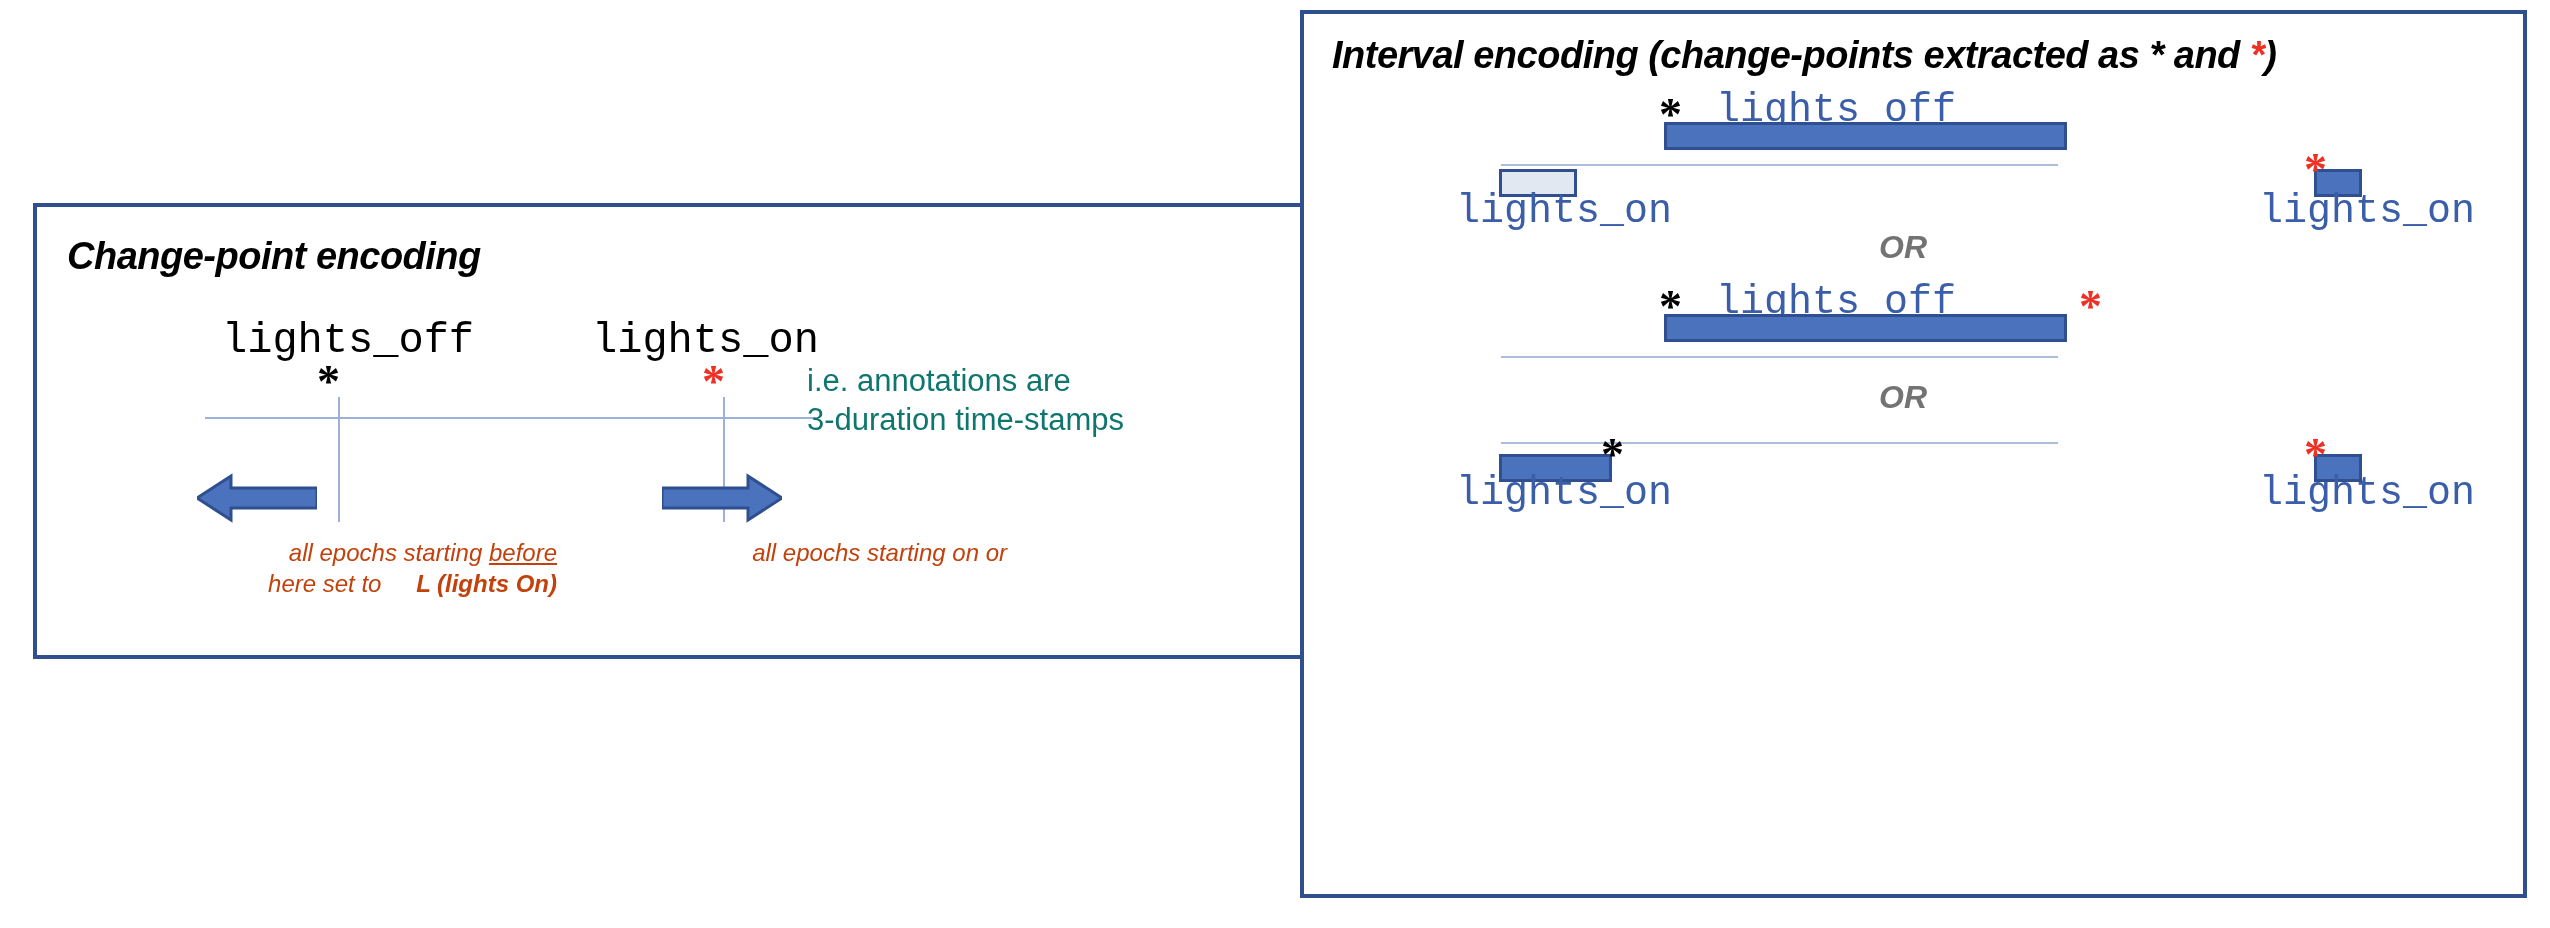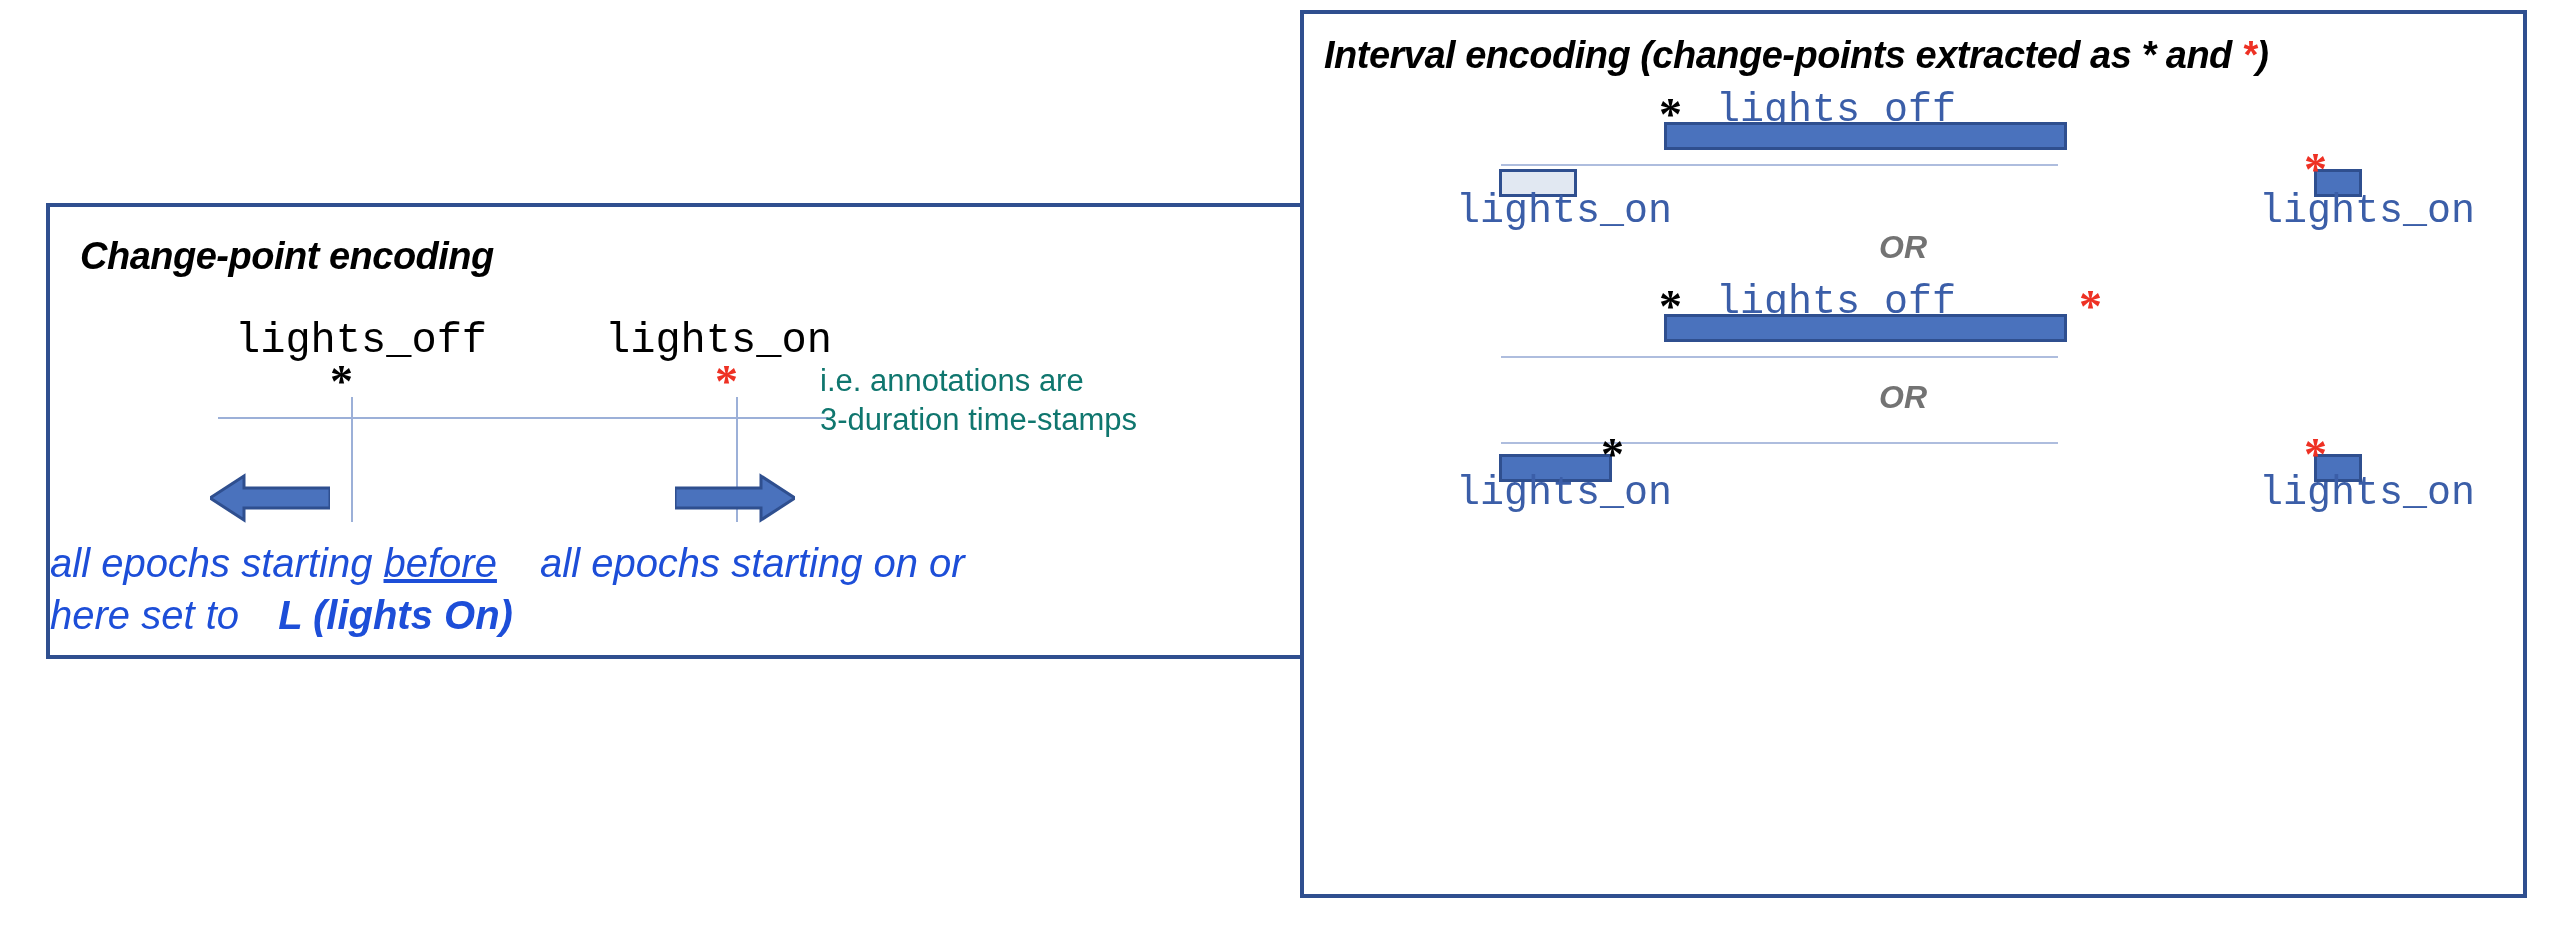--- a/index.html
+++ b/index.html
@@ -26,21 +26,21 @@
   .panel-title {
     position: absolute;
     font-style: italic;
     font-weight: 700;
     color: #000000;
     white-space: nowrap;
   }
 
   
   #left-panel {
-    left: 46px;
+    left: 33px;
     top: 203px;
     width: 1428px;
     height: 456px;
   }
   #left-panel .panel-title {
     left: 30px;
     top: 28px;
     font-size: 38px;
     letter-spacing: -0.5px;
   }
@@ -86,23 +86,23 @@
     color: #0f766e;
     text-align: left;
     line-height: 1.25;
     white-space: nowrap;
   }
 
   
   .caption {
     position: absolute;
     font-style: italic;
-    font-size: 40px;
-    color: #1d4ed8;
-    text-align: left;
+    font-size: 24px;
+    color: #c2410c;
+    text-align: right;
     line-height: 1.3;
     white-space: nowrap;
   }
   .caption u { text-decoration: underline; }
   .caption b { font-weight: 700; margin-left: 28px; }
 
   
   .arrow {
     position: absolute;
     width: 120px;
@@ -110,21 +110,21 @@
   }
 
   
   #right-panel {
     left: 1300px;
     top: 10px;
     width: 1227px;
     height: 888px;
   }
   #right-panel .panel-title {
-    left: 20px;
+    left: 28px;
     top: 20px;
     font-size: 38px;
     letter-spacing: -0.5px;
   }
   #right-panel .panel-title .red { color: #ee3124; }
 
   .rp-mono {
     position: absolute;
     font-family: "Liberation Mono", "DejaVu Sans Mono", monospace;
     font-size: 40px;

